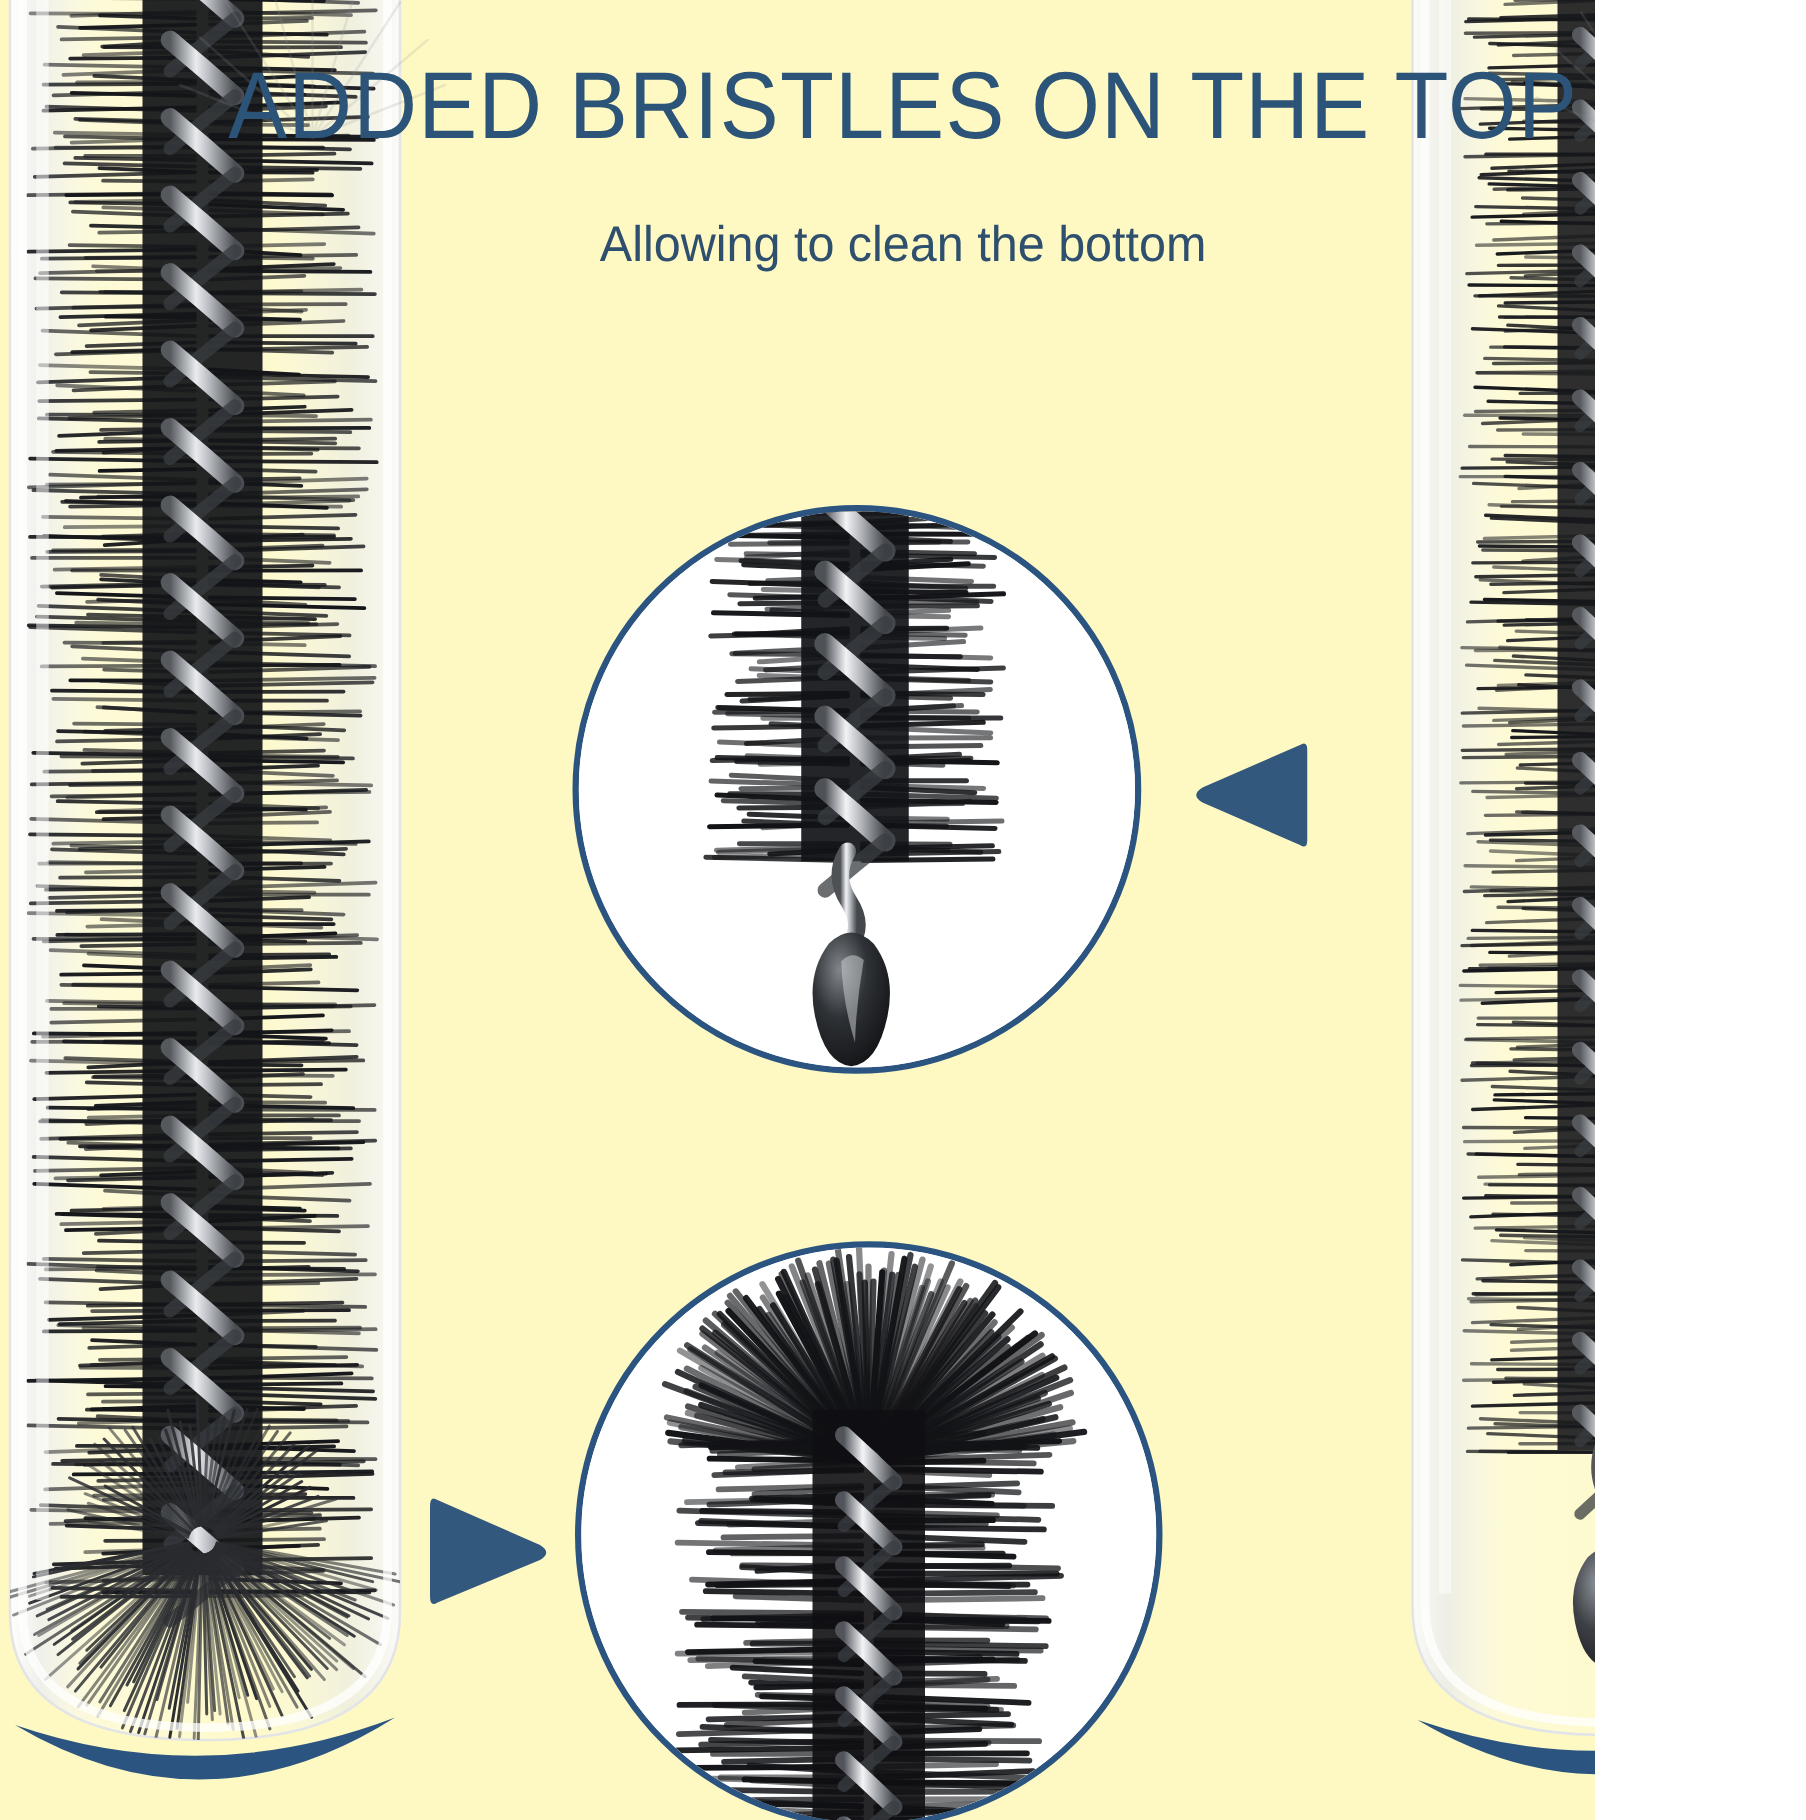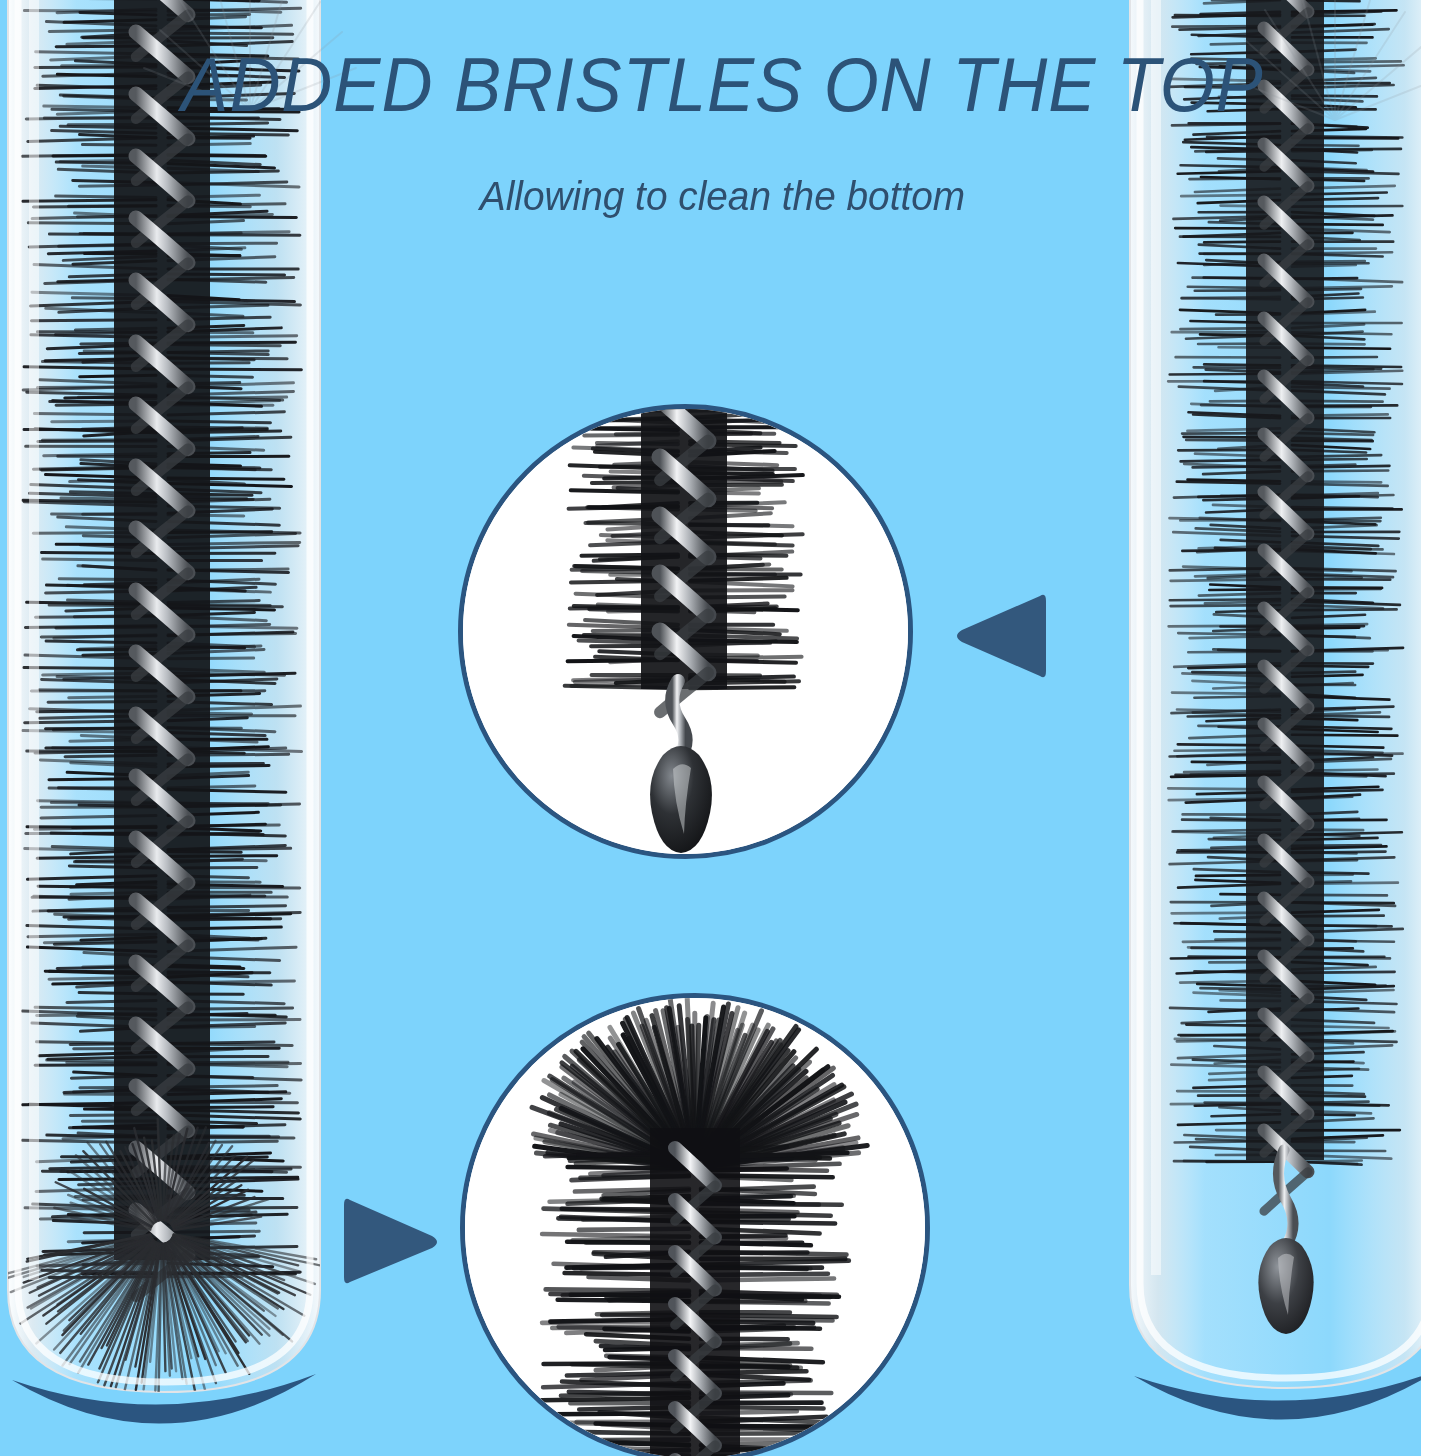--- a/index.html
+++ b/index.html
@@ -1,18 +1,18 @@
 <!DOCTYPE html>
 <html><head>
 <meta charset="utf-8">
 <style>
   html,body{margin:0;padding:0;background:#fff;}
   body{width:1445px;height:1456px;overflow:hidden;
        font-family:"Liberation Sans", sans-serif;}
-  #stage{position:relative;width:1421px;height:1456px;background:#7dd3fc;overflow:hidden;font-style:italic;}
+  #stage{position:relative;width:1276px;height:1456px;background:#fef9c3;overflow:hidden;}
 
   
   .headline{
     position:absolute;left:0;top:44px;width:1445px;text-align:center;
     font-family:"Liberation Sans", sans-serif;
     font-size:76px;line-height:82px;letter-spacing:1px;
     font-weight:400;color:#2c5378;white-space:nowrap;
     transform:scaleX(.93);transform-origin:50% 50%;
     z-index:40;
   }

